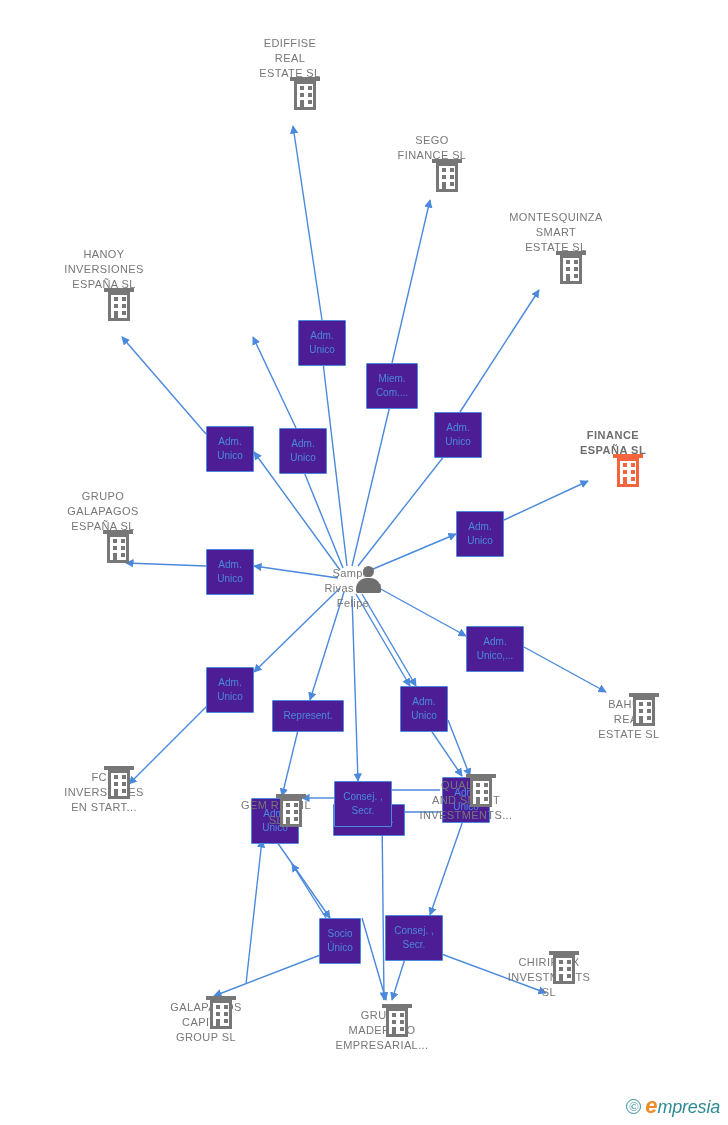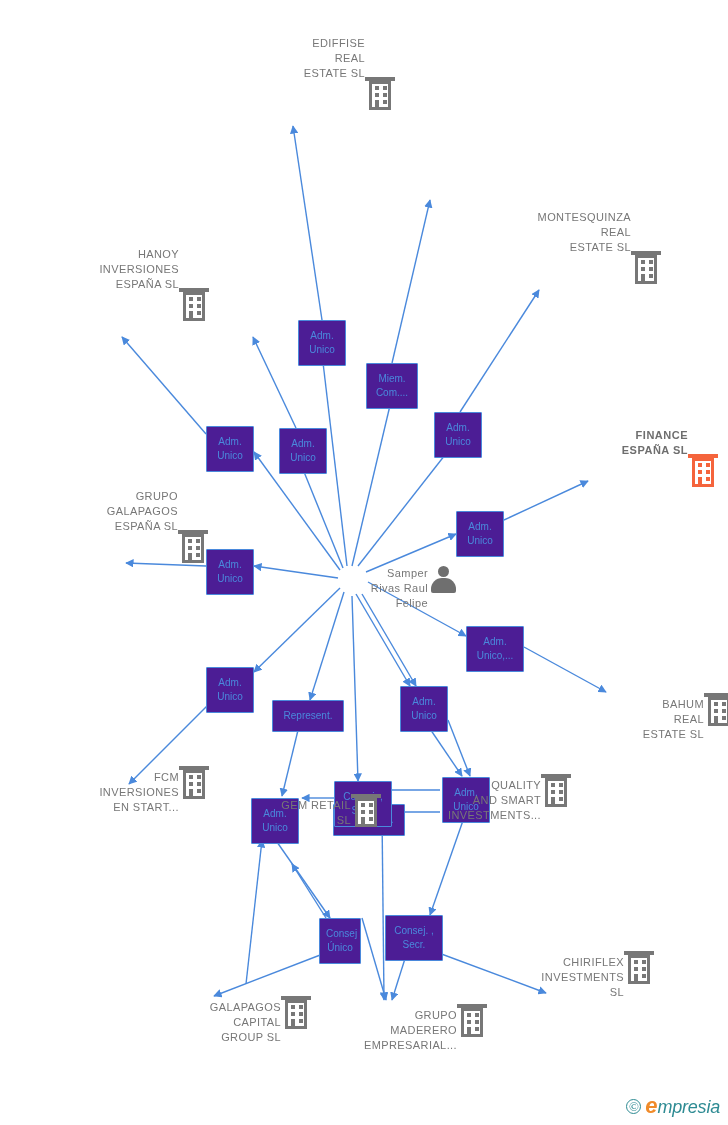--- a/index.html
+++ b/index.html
@@ -5,21 +5,21 @@
 <style>
   html,body{margin:0;padding:0;background:#ffffff;}
   body{
     font-family:"Liberation Sans", sans-serif;
     width:728px;height:1125px;overflow:hidden;position:relative;
   }
   #graph{position:absolute;left:0;top:0;width:728px;height:1125px;}
   svg.edges{position:absolute;left:0;top:0;width:728px;height:1125px;pointer-events:none;}
 
   
-  .node{position:absolute;width:150px;margin-left:-75px;text-align:right;}
+  .node{position:absolute;width:150px;margin-left:-75px;text-align:center;}
   .node .caption{
     font-size:11px;line-height:15px;color:#777777;letter-spacing:.4px;
     font-weight:normal;white-space:pre-line;
   }
   .node.focus .caption{color:#6e6e6e;font-weight:bold;letter-spacing:.5px;}
   .node .glyph{display:block;margin:0 auto;}
 
   
   .bld{width:30px;height:34px;position:relative;margin:0 auto;}
   .bld .body{
@@ -157,43 +157,55 @@
   <div class="rel" style="left:272px;top:700px;width:72px;">Represent.</div>
   <div class="rel" style="left:400px;top:686px;width:48px;">Adm.
 Unico</div>
   <div class="rel" style="left:442px;top:777px;width:48px;">Adm.
 Unico</div>
   <div class="rel" style="left:251px;top:798px;width:48px;">Adm.
 Unico</div>
   <div class="rel" style="left:333px;top:804px;width:72px;">Represent.</div>
   <div class="rel" style="left:334px;top:781px;width:58px;">Consej. ,
 Secr.</div>
-  <div class="rel" style="left:319px;top:918px;width:42px;">Consej
+  <div class="rel" style="left:319px;top:918px;width:42px;">Socio
 Único</div>
   <div class="rel" style="left:385px;top:915px;width:58px;">Consej. ,
 Secr.</div>
 
   <div class="node" style="left:290px;top:36px;">
     <div class="caption">EDIFFISE
 REAL
 ESTATE  SL</div>
     <span class="glyph">
       <span class="bld"><span class="body"></span>
         <span class="win" style="left:10px;top:5px"></span><span class="win" style="left:18px;top:5px"></span>
         <span class="win" style="left:10px;top:12px"></span><span class="win" style="left:18px;top:12px"></span>
         <span class="win" style="left:18px;top:19px"></span>
         <span class="door" style="left:10px;top:19px"></span>
         <span class="base"></span></span>
     </span>
   </div>
 
+  <div class="node" style="left:432px;top:133px;">
+    <div class="caption">SEGO
+FINANCE  SL</div>
+    <span class="glyph">
+      <span class="bld"><span class="body"></span>
+        <span class="win" style="left:10px;top:5px"></span><span class="win" style="left:18px;top:5px"></span>
+        <span class="win" style="left:10px;top:12px"></span><span class="win" style="left:18px;top:12px"></span>
+        <span class="win" style="left:18px;top:19px"></span>
+        <span class="door" style="left:10px;top:19px"></span>
+        <span class="base"></span></span>
+    </span>
+  </div>
 
   <div class="node" style="left:556px;top:210px;">
     <div class="caption">MONTESQUINZA
-REAL
+SMART
 ESTATE  SL</div>
     <span class="glyph">
       <span class="bld"><span class="body"></span>
         <span class="win" style="left:10px;top:5px"></span><span class="win" style="left:18px;top:5px"></span>
         <span class="win" style="left:10px;top:12px"></span><span class="win" style="left:18px;top:12px"></span>
         <span class="win" style="left:18px;top:19px"></span>
         <span class="door" style="left:10px;top:19px"></span>
         <span class="base"></span></span>
     </span>
   </div>

